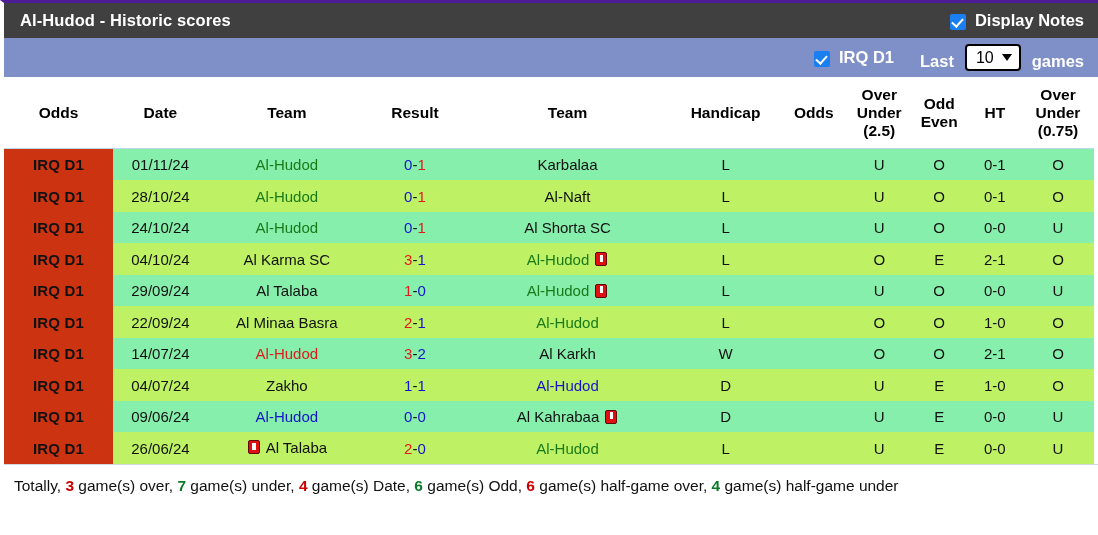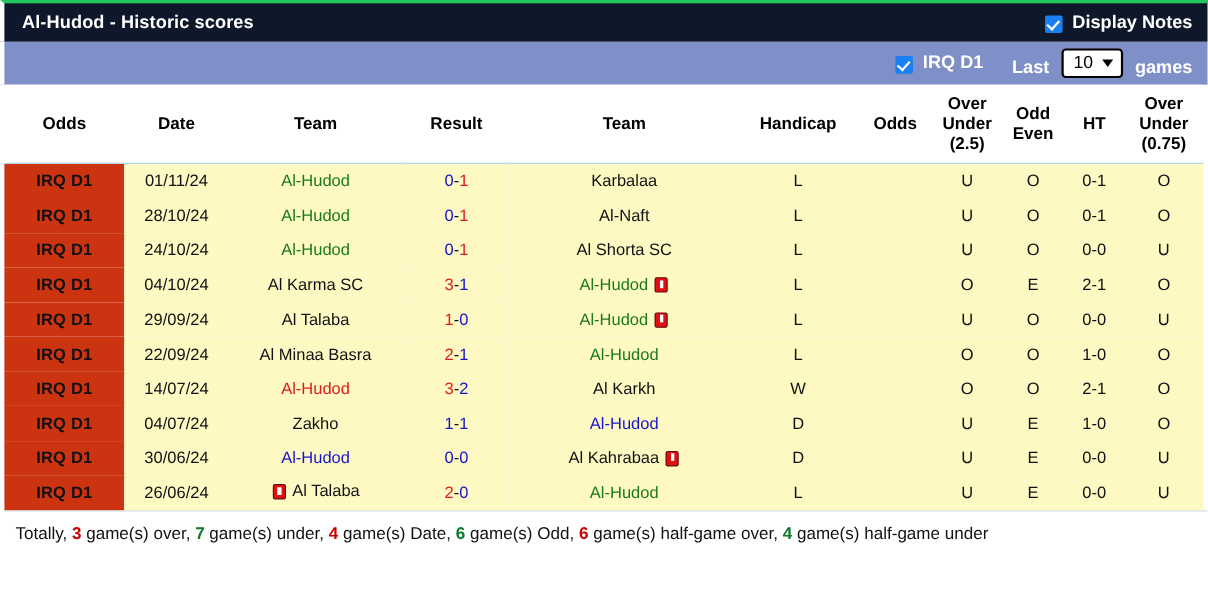--- a/index.html
+++ b/index.html
@@ -12,27 +12,27 @@
     width: 1098px;
     height: 535px;
     position: relative;
     background: #ffffff;
     overflow: hidden;
   }
 
   
   .titlebar {
     height: 38px;
-    background: #0f172a;
+    background: #404040;
     display: flex;
     align-items: center;
     justify-content: space-between;
     padding: 0 14px 0 16px;
     border-left: 4px solid #ffffff;
-    border-top: 3px solid #22c55e;
+    border-top: 3px solid #4c1d95;
   }
   .title-text {
     color: #ffffff;
     font-size: 16.5px;
     font-weight: bold;
     letter-spacing: 0.1px;
   }
   .subbar {
     height: 39px;
     background: #7f8fc8;
@@ -113,22 +113,22 @@
   }
   table.scores td {
     font-size: 15px;
     color: #111111;
     text-align: center;
     vertical-align: middle;
     padding: 0 2px;
     height: 31.5px;
     white-space: nowrap;
   }
-  tr.r-odd td  { background: #fef9c3; }
-  tr.r-even td { background: #fef9c3; }
+  tr.r-odd td  { background: #86efac; }
+  tr.r-even td { background: #bef264; }
 
   td.league {
     background: #cc3311 !important;
     color: #ffffff;
     font-weight: bold;
     font-size: 15.5px;
     letter-spacing: 0.2px;
   }
   td.date { font-size: 14.5px; color: #111; }
   td.team { font-size: 15.5px; text-decoration: underline; }
@@ -377,21 +377,21 @@
             </span></td>
           <td class="c-blue">D</td>
           <td></td>
           <td class="c-green">U</td>
           <td class="c-red">E</td>
           <td class="ht">1-0</td>
           <td class="c-red">O</td>
         </tr>
         <tr class="r-odd">
           <td class="league">IRQ D1</td>
-          <td class="date">30/06/24</td>
+          <td class="date">09/06/24</td>
           <td class="team"><span class="team-inner">
               <span class="c-blue">Al-Hudod</span>
             </span></td>
           <td class="result"><span class="c-blue">0</span><span class="c-black">-</span><span class="c-blue">0</span></td>
           <td class="team"><span class="team-inner">
               <span class="c-black">Al Kahrabaa</span>
               <span class="redcard"></span>
             </span></td>
           <td class="c-blue">D</td>
           <td></td>

